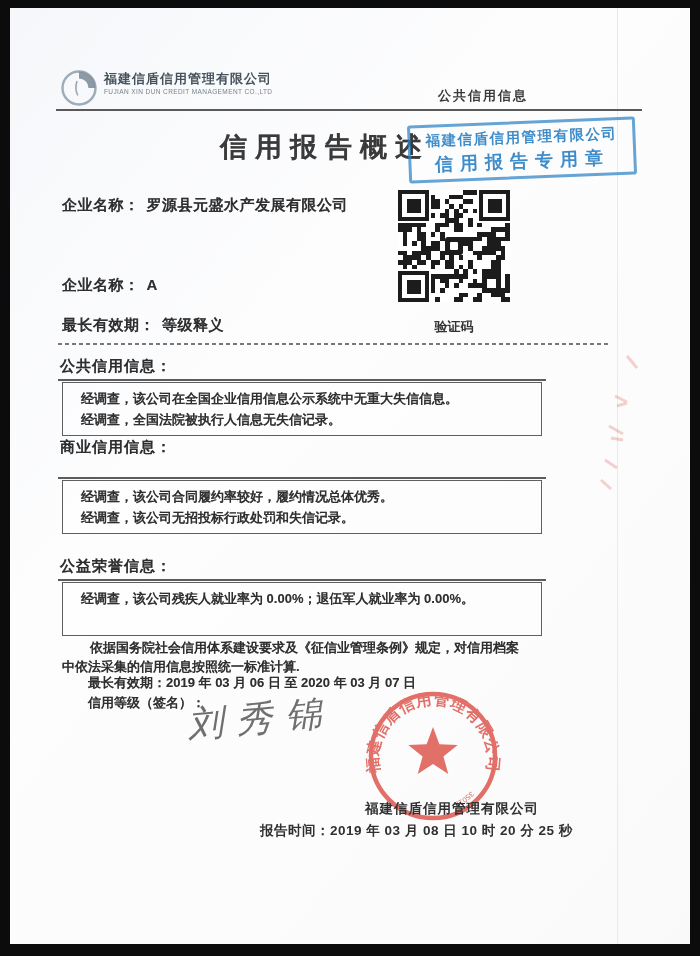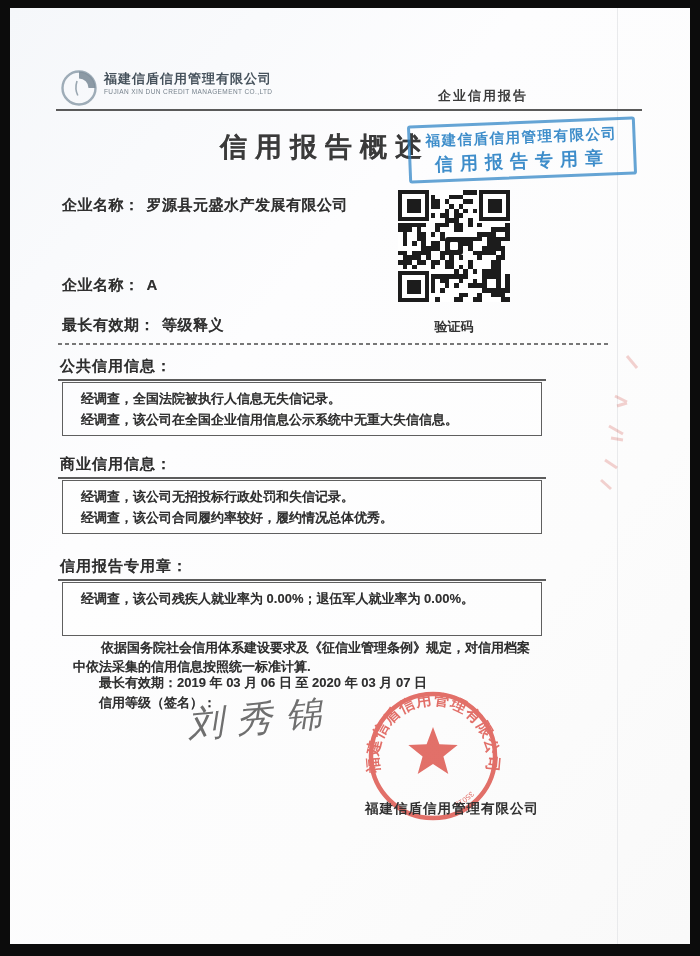--- a/index.html
+++ b/index.html
@@ -45,21 +45,21 @@
   
   .sec-heading{left:50px;font-size:15px;font-weight:bold;color:#2e2e2e;letter-spacing:1px;
                text-shadow:0 0 .5px rgba(0,0,0,.35);}
   .sec-rule{left:48px;width:488px;height:2px;background:#5c5c5c;}
   .sec-box{left:52px;width:478px;height:52px;border:1px solid #5f5f5f;background:rgba(255,255,255,.4);}
   .sec-box .line{margin:5px 0 0 18px;font-size:13px;font-weight:bold;color:#303030;line-height:21px;
                  text-shadow:0 0 .5px rgba(0,0,0,.3);}
   .sec-box .line + .line{margin-top:0;}
 
   
-  .foot-text{left:63px;width:520px;font-size:13px;font-weight:bold;color:#2f2f2f;line-height:19px;
+  .foot-text{left:52px;width:520px;font-size:13px;font-weight:bold;color:#2f2f2f;line-height:19px;
              text-shadow:0 0 .5px rgba(0,0,0,.3);}
   .indent{text-indent:28px;}
   .pad-l{padding-left:26px;}
   .signature{left:180px;top:684px;width:200px;font-size:36px;color:#4c4c4c;opacity:.8;
              transform:rotate(-5deg) skewX(-14deg);letter-spacing:13px;font-weight:400;}
   .seal-red{left:348px;top:672px;width:150px;height:150px;mix-blend-mode:multiply;opacity:.82;}
   .issuer{left:355px;top:792px;font-size:13.5px;font-weight:bold;color:#303030;letter-spacing:1px;}
   .report-time{left:250px;top:814px;font-size:13.5px;font-weight:bold;color:#303030;letter-spacing:.5px;}
 
   .bleed{left:583px;top:340px;mix-blend-mode:multiply;opacity:.5;}
@@ -71,21 +71,21 @@
   <div class="paper">
     <div class="abs fold-line"></div>
 
     <svg class="abs" style="left:46px;top:56px" width="46" height="46" viewBox="0 0 46 46">
       <circle cx="23" cy="24" r="16.5" fill="none" stroke="#93a3af" stroke-width="2.4" opacity=".9"></circle>
       <path d="M23 7.5 A16.5 16.5 0 0 1 39.5 24 L32.5 24 A9.5 9.5 0 0 0 23 14.5 Z" fill="#7f8f9b" opacity=".9"></path>
       <path d="M21 17 q-2.5 8 .8 14.5" stroke="#9aa7b1" stroke-width="1.6" fill="none"></path>
     </svg>
     <div class="abs org-name">福建信盾信用管理有限公司</div>
     <div class="abs org-en">FUJIAN XIN DUN CREDIT MANAGEMENT CO.,LTD</div>
-    <div class="abs doc-type">企业信用报告</div>
+    <div class="abs doc-type">公共信用信息</div>
     <div class="abs header-rule"></div>
 
     <div class="abs page-title">信用报告概述</div>
     <div class="abs stamp-blue">
       <div class="l1">福建信盾信用管理有限公司</div>
       <div class="l2">信用报告专用章</div>
     </div>
 
     <div class="abs field" style="top:188px">
       <span>企业名称：</span><span class="val">罗源县元盛水产发展有限公司</span>
@@ -308,32 +308,32 @@
         <div class="qm" style="left: 102.667px; top: 107.333px;"></div>
         <div class="qm" style="left: 107.333px; top: 107.333px;"></div>
       </div>
     <div class="abs qr-caption">验证码</div>
 
     <div class="abs dashed-sep"></div>
 
     <div class="abs sec-heading" style="top:349px">公共信用信息：</div>
     <div class="abs sec-rule" style="top:371px"></div>
     <div class="abs sec-box" style="top:374px">
+      <div class="line">经调查，该公司在全国企业信用信息公示系统中无重大失信信息。</div>
       <div class="line">经调查，全国法院被执行人信息无失信记录。</div>
-      <div class="line">经调查，该公司在全国企业信用信息公示系统中无重大失信信息。</div>
-    </div>
-
-    <div class="abs sec-heading" style="top:447px">商业信用信息：</div>
+    </div>
+
+    <div class="abs sec-heading" style="top:430px">商业信用信息：</div>
     <div class="abs sec-rule" style="top:469px"></div>
     <div class="abs sec-box" style="top:472px">
+      <div class="line">经调查，该公司合同履约率较好，履约情况总体优秀。</div>
       <div class="line">经调查，该公司无招投标行政处罚和失信记录。</div>
-      <div class="line">经调查，该公司合同履约率较好，履约情况总体优秀。</div>
-    </div>
-
-    <div class="abs sec-heading" style="top:549px">信用报告专用章：</div>
+    </div>
+
+    <div class="abs sec-heading" style="top:549px">公益荣誉信息：</div>
     <div class="abs sec-rule" style="top:571px"></div>
     <div class="abs sec-box" style="top:574px">
       <div class="line">经调查，该公司残疾人就业率为 0.00%；退伍军人就业率为 0.00%。</div>
     </div>
 
     <div class="abs foot-text indent" style="top:630px">依据国务院社会信用体系建设要求及《征信业管理条例》规定，对信用档案</div>
     <div class="abs foot-text" style="top:649px">中依法采集的信用信息按照统一标准计算.</div>
     <div class="abs foot-text pad-l" style="top:665px">最长有效期：2019 年 03 月 06 日  至  2020 年 03 月 07 日</div>
     <div class="abs foot-text pad-l" style="top:685px">信用等级（签名）：</div>
     <div class="abs signature">刘秀锦</div>
@@ -348,20 +348,21 @@
         <textPath href="#arcT" startOffset="50%" text-anchor="middle">福建信盾信用管理有限公司</textPath>
       </text>
       <g transform="rotate(154 75 76)">
         <text font-size="7.5" fill="#df5149">
           <textPath href="#arcT" startOffset="40%">35013</textPath>
         </text>
       </g>
     </svg>
 
     <div class="abs issuer">福建信盾信用管理有限公司</div>
+    <div class="abs report-time">报告时间：2019 年 03 月 08 日 10 时 20 分 25 秒</div>
 
     <svg class="abs bleed" width="52" height="145" viewBox="0 0 52 145">
       <g stroke="#e2837d" stroke-width="3" fill="none" opacity=".7">
         <path d="M34 8 l10 12"></path>
         <path d="M22 48 l12 6 M24 58 l10 -3"></path>
         <path d="M16 78 l14 8 M18 90 l12 2"></path>
         <path d="M12 112 l12 8"></path>
         <path d="M8 132 l10 9"></path>
       </g>
     </svg>

